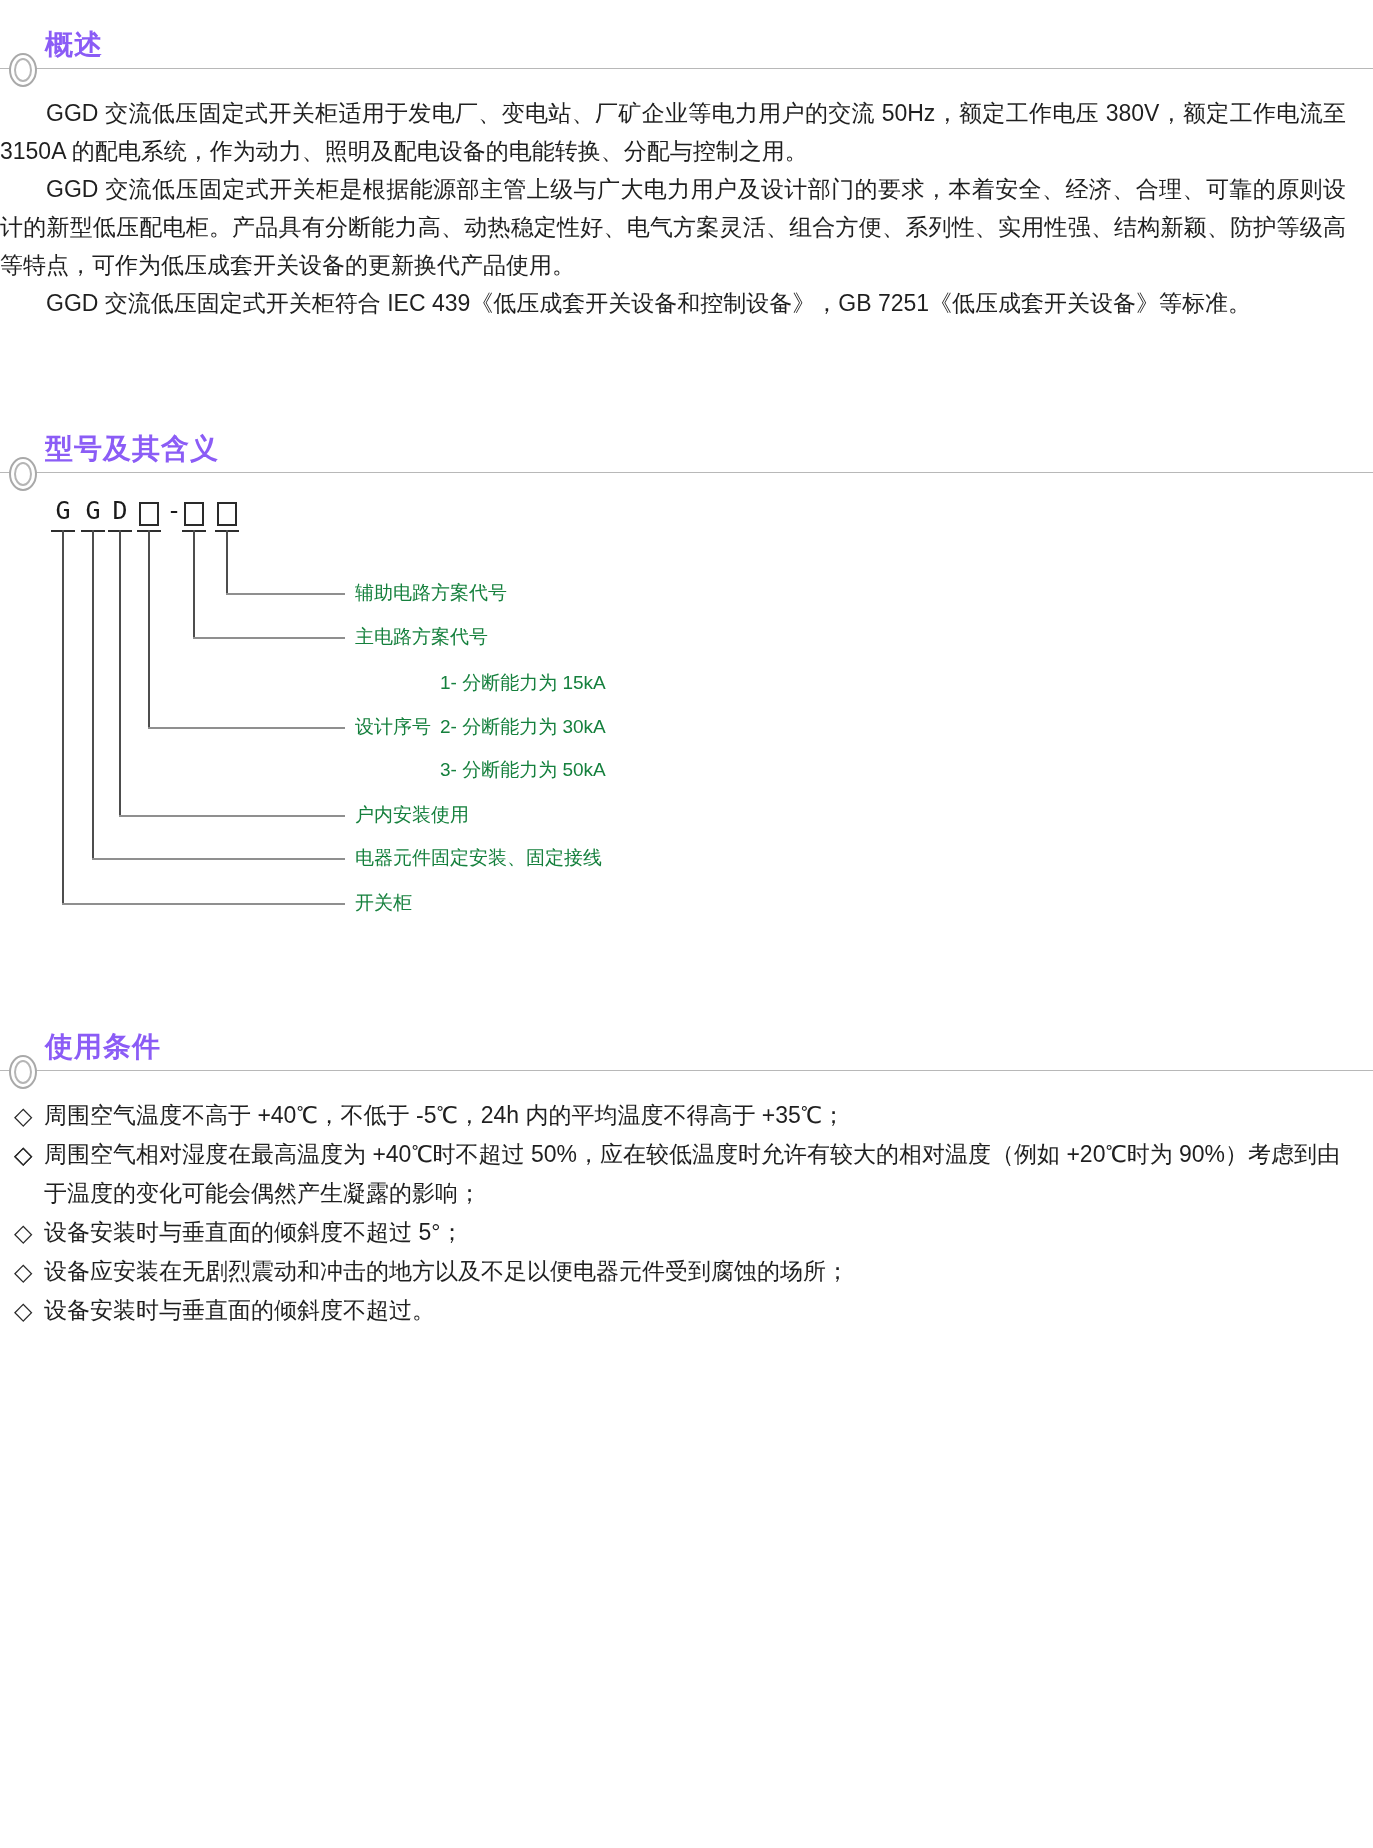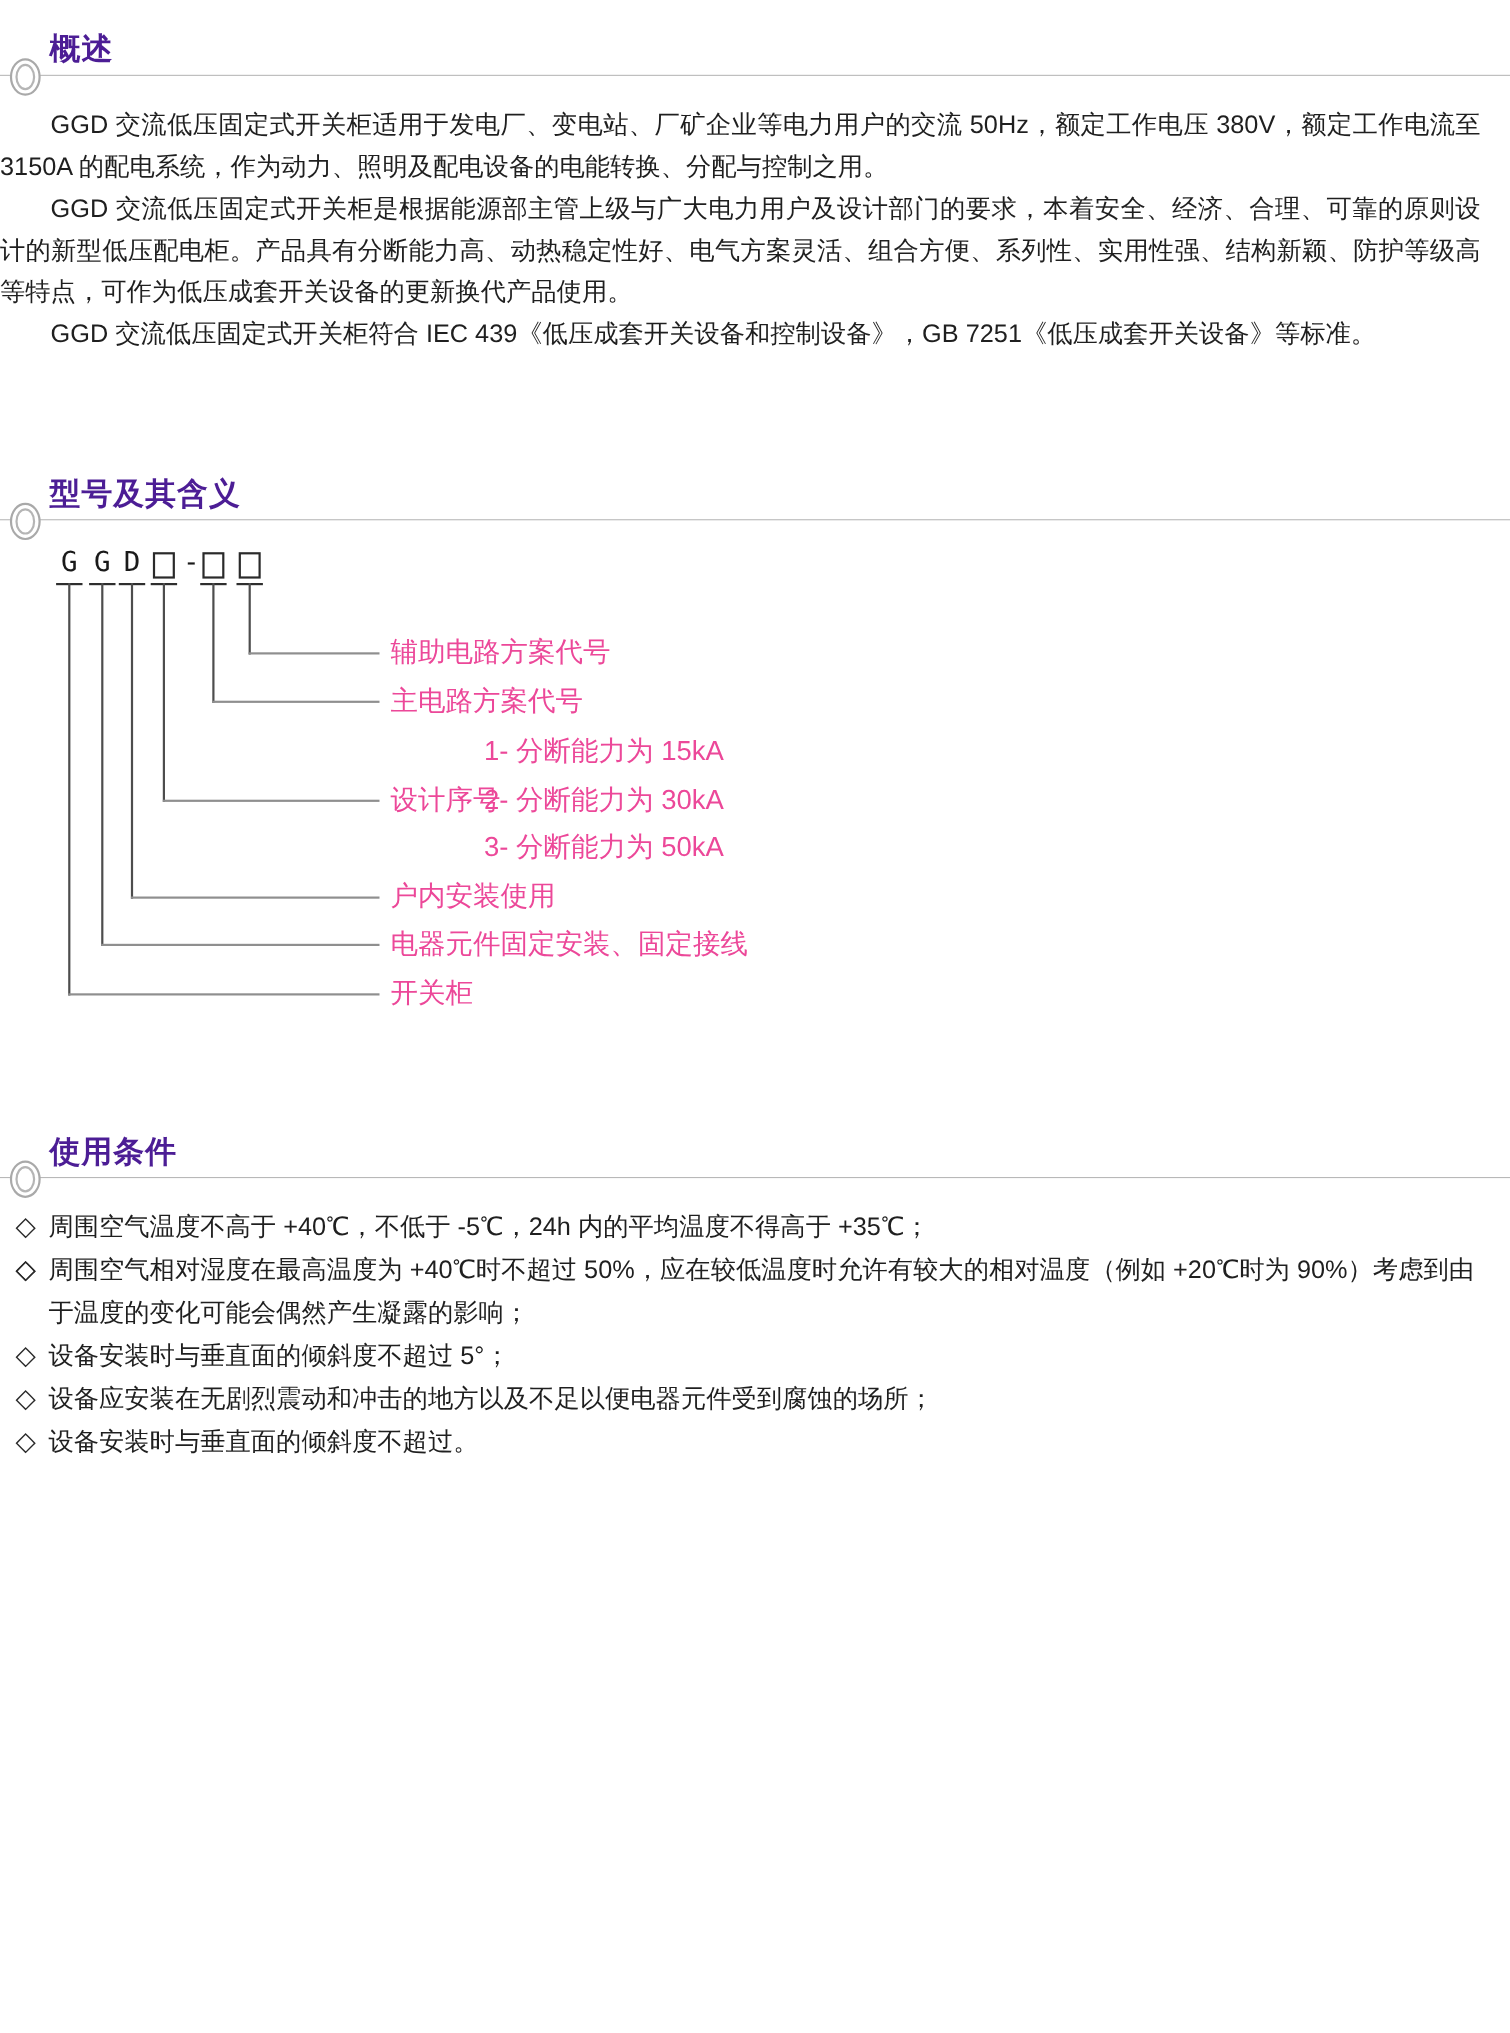--- a/index.html
+++ b/index.html
@@ -17,21 +17,21 @@
     position:absolute;
     left:0; right:0;
     height:40px;
     border-bottom:1px solid #b8b8b8;
   }
   .sec-title{
     position:absolute;
     left:45px; bottom:4px;
     font-size:28px;
     font-weight:bold;
-    color:#4c1d95;
+    color:#8b5cf6;
     letter-spacing:1px;
   }
   .ring{
     position:absolute;
     left:9px; bottom:-19px;
     width:28px; height:34px;
     border:2px solid #a9a9a9;
     border-radius:50%;
     background:#ffffff;
     box-sizing:border-box;
@@ -92,23 +92,23 @@
     background:#4d4d4d;
   }
   .leader{
     position:absolute;
     height:2px;
     background:#8f8f8f;
   }
   .dg-label{
     position:absolute;
     left:355px;
-    font-size:25px;
+    font-size:19px;
     line-height:28px;
-    color:#ec4899;
+    color:#15803d;
     white-space:nowrap;
   }
   .dg-label.kA{left:440px;}
   
   .cond-list{
     position:absolute;
     left:14px; top:1096px;
     width:1346px;
     font-size:23px;
     line-height:39px;

